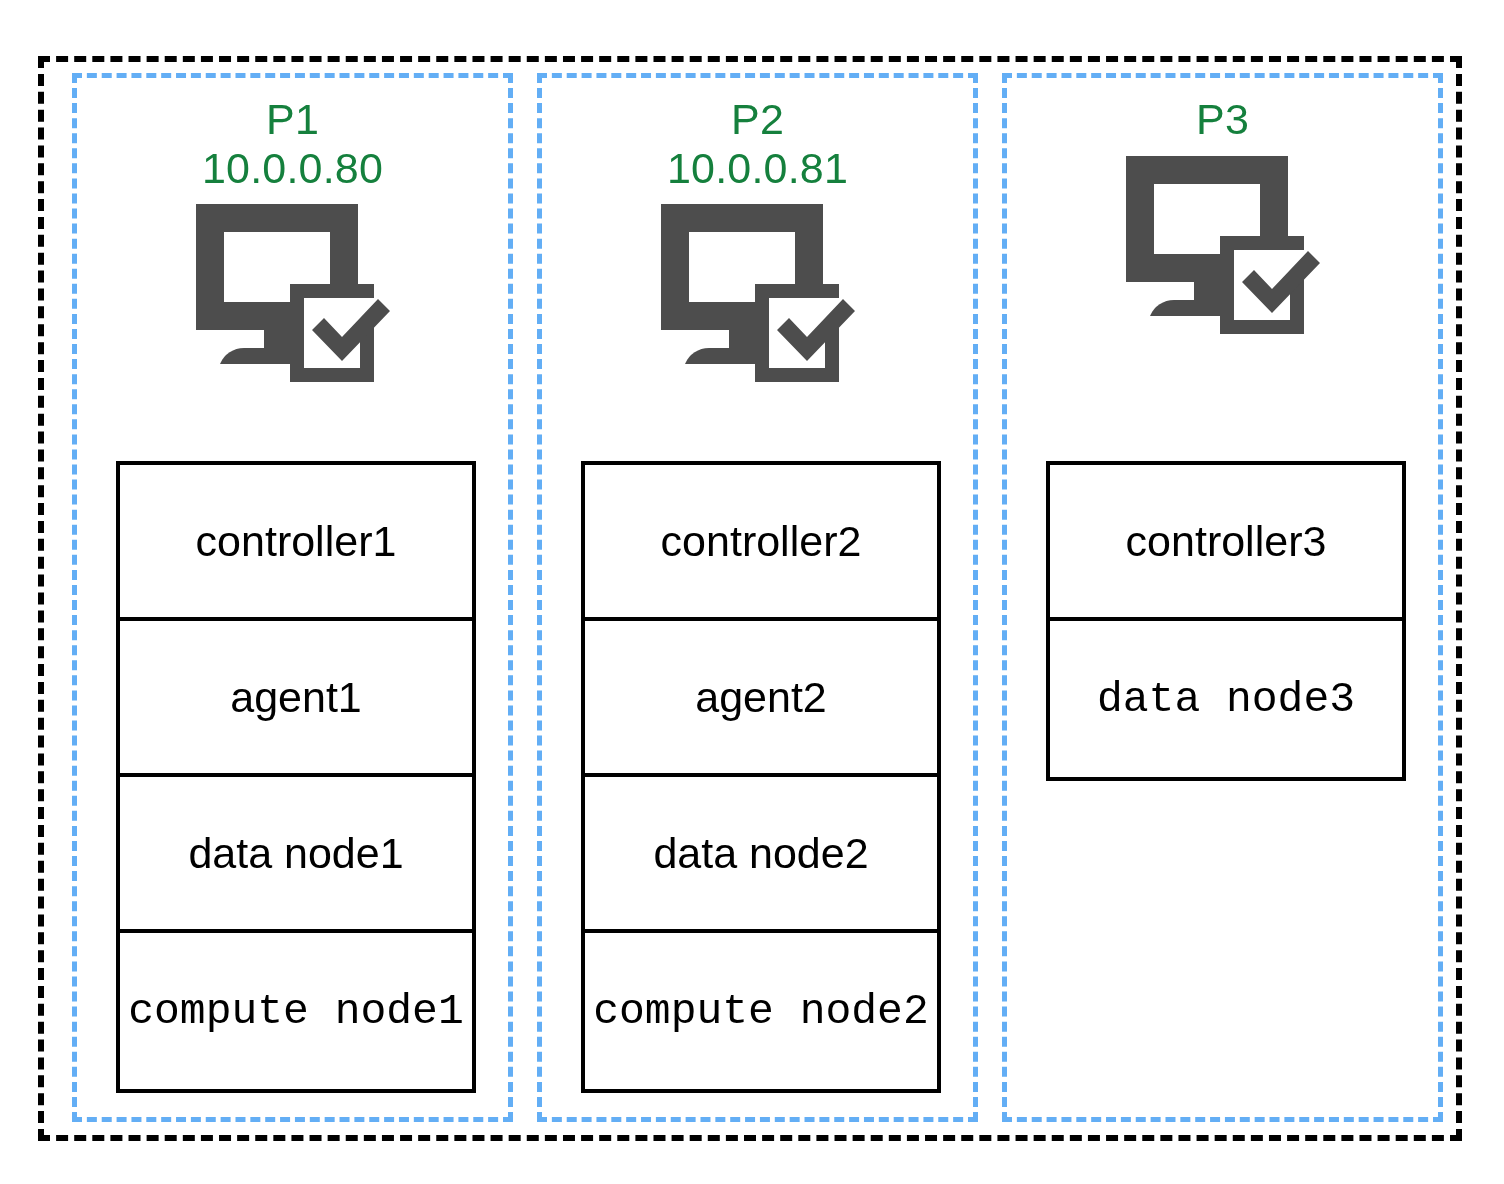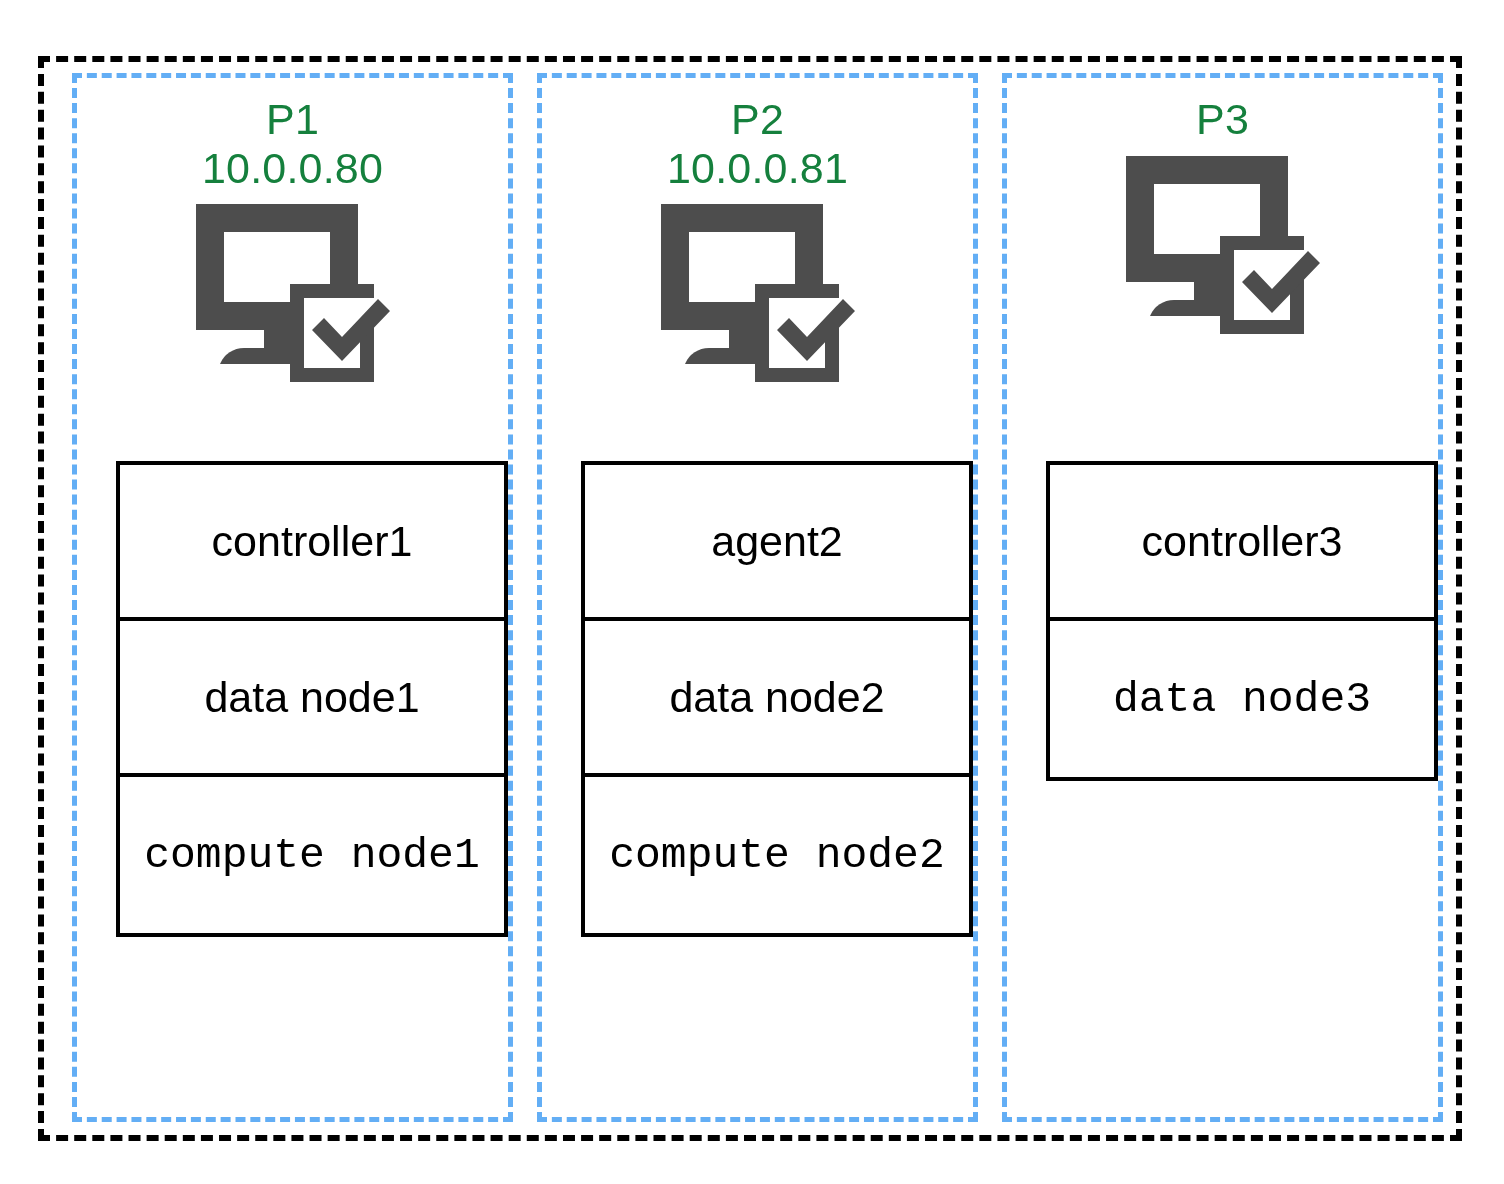--- a/index.html
+++ b/index.html
@@ -73,21 +73,21 @@
     width: 210px;
     height: 190px;
     display: block;
   }
 
   
   .service-stack {
     position: absolute;
     left: 39px;
     top: 383px;
-    width: 392px;
+    width: 360px;
     box-sizing: border-box;
     border: 4px solid #000000;
     background: #ffffff;
     display: flex;
     flex-direction: column;
   }
 
   .service-cell {
     height: 156px;
     box-sizing: border-box;
@@ -131,20 +131,23 @@
 
         <path d="M102 86 H186 V100 H116 V170 H186 V184 H102 Z" fill="#4D4D4D"></path>
         <path d="M172 124 H186 V184 H172 Z" fill="#4D4D4D"></path>
 
         <path d="M124 132 L136 120 L154 139 L190 101 L202 113 L154 163 Z" fill="#4D4D4D"></path>
       </svg>
 
       <div class="service-stack">
         <div class="service-cell">
           <span class="service-label">controller1</span>
+        </div>
+        <div class="service-cell">
+          <span class="service-label">agent1</span>
         </div>
         <div class="service-cell">
           <span class="service-label">data node1</span>
         </div>
         <div class="service-cell">
           <span class="service-label">compute node1</span>
         </div>
       </div>
     </div>
 
@@ -157,20 +160,23 @@
         <path d="M142 6 H170 V95 H142 Z" fill="#4D4D4D"></path>
         <path d="M76 104 H104 V162 H76 Z" fill="#4D4D4D"></path>
         <path d="M104 150 H56 a26 26 0 0 0 -24 16 h72 Z" fill="#4D4D4D"></path>
         <path d="M102 86 H186 V100 H116 V170 H186 V184 H102 Z" fill="#4D4D4D"></path>
         <path d="M172 124 H186 V184 H172 Z" fill="#4D4D4D"></path>
         <path d="M124 132 L136 120 L154 139 L190 101 L202 113 L154 163 Z" fill="#4D4D4D"></path>
       </svg>
 
       <div class="service-stack">
         <div class="service-cell">
+          <span class="service-label">controller2</span>
+        </div>
+        <div class="service-cell">
           <span class="service-label">agent2</span>
         </div>
         <div class="service-cell">
           <span class="service-label">data node2</span>
         </div>
         <div class="service-cell">
           <span class="service-label">compute node2</span>
         </div>
       </div>
     </div>

